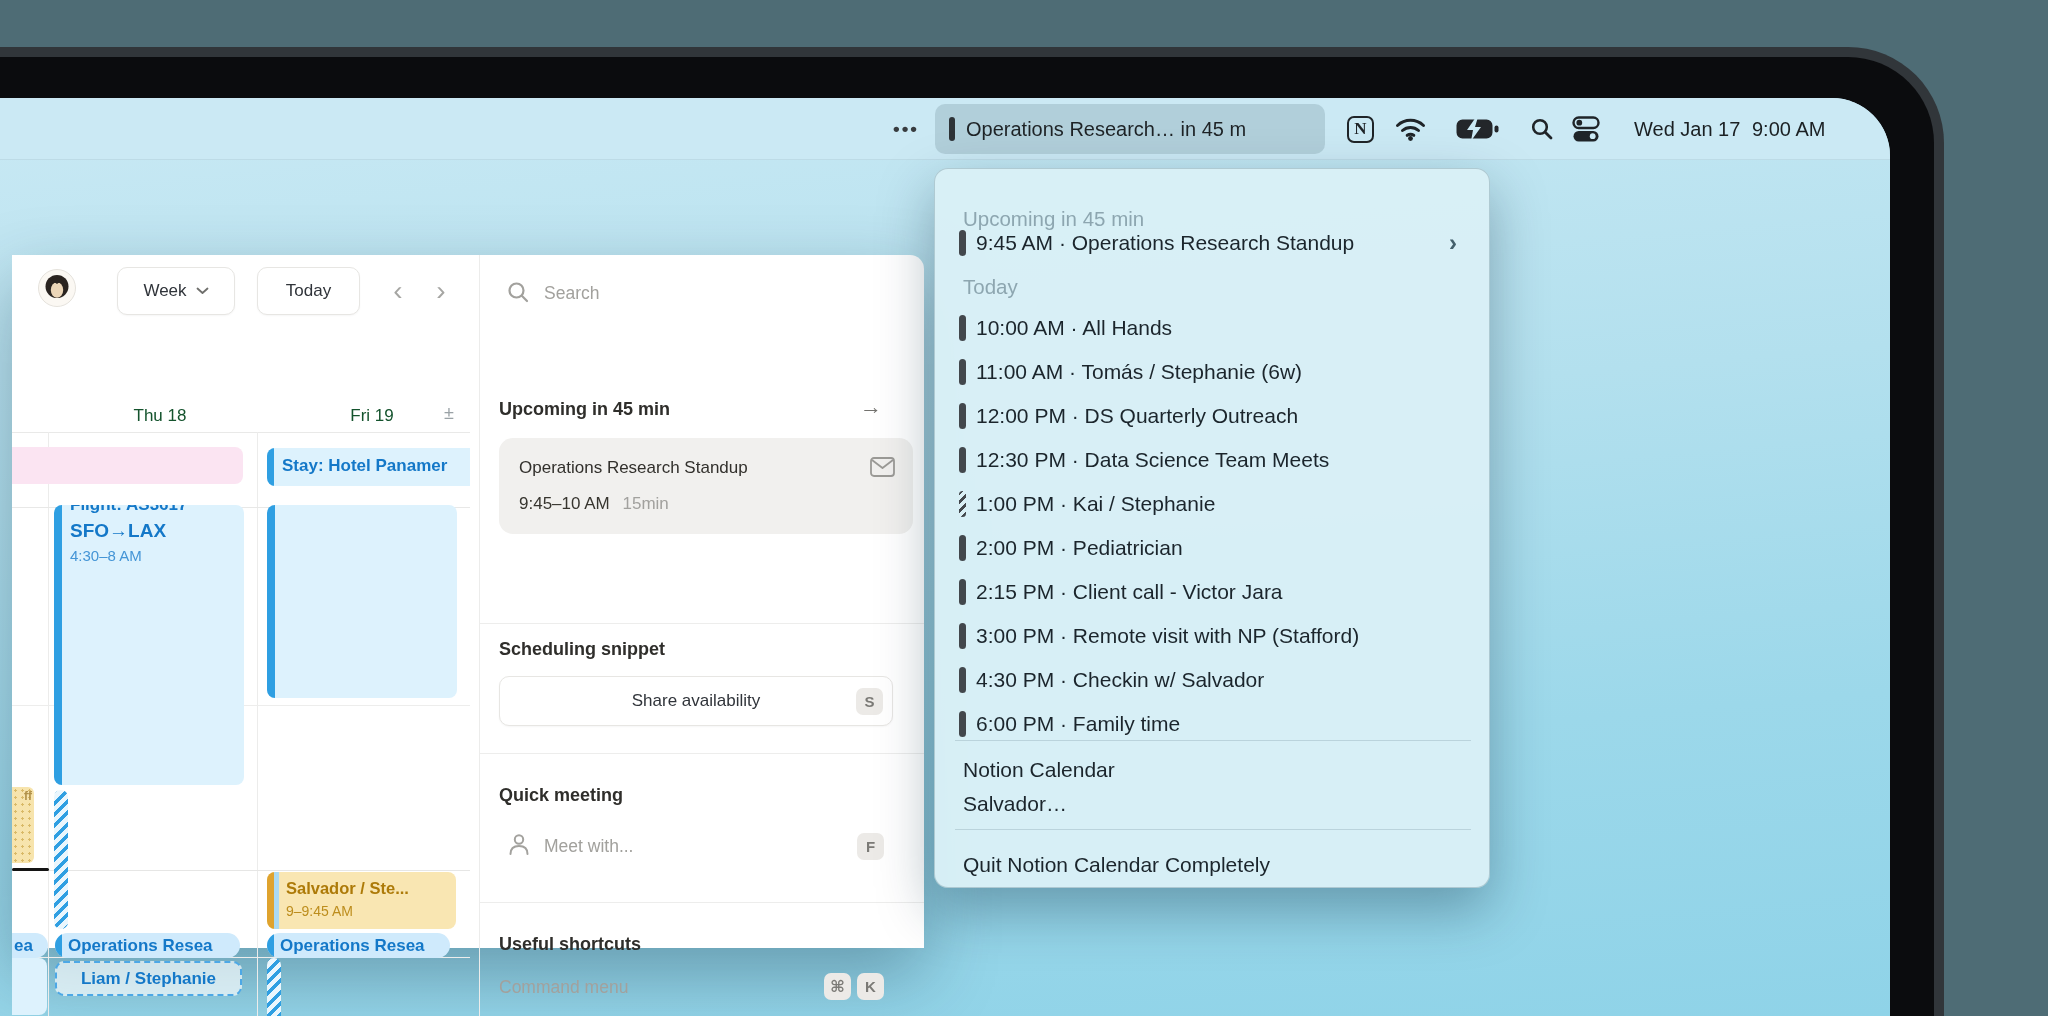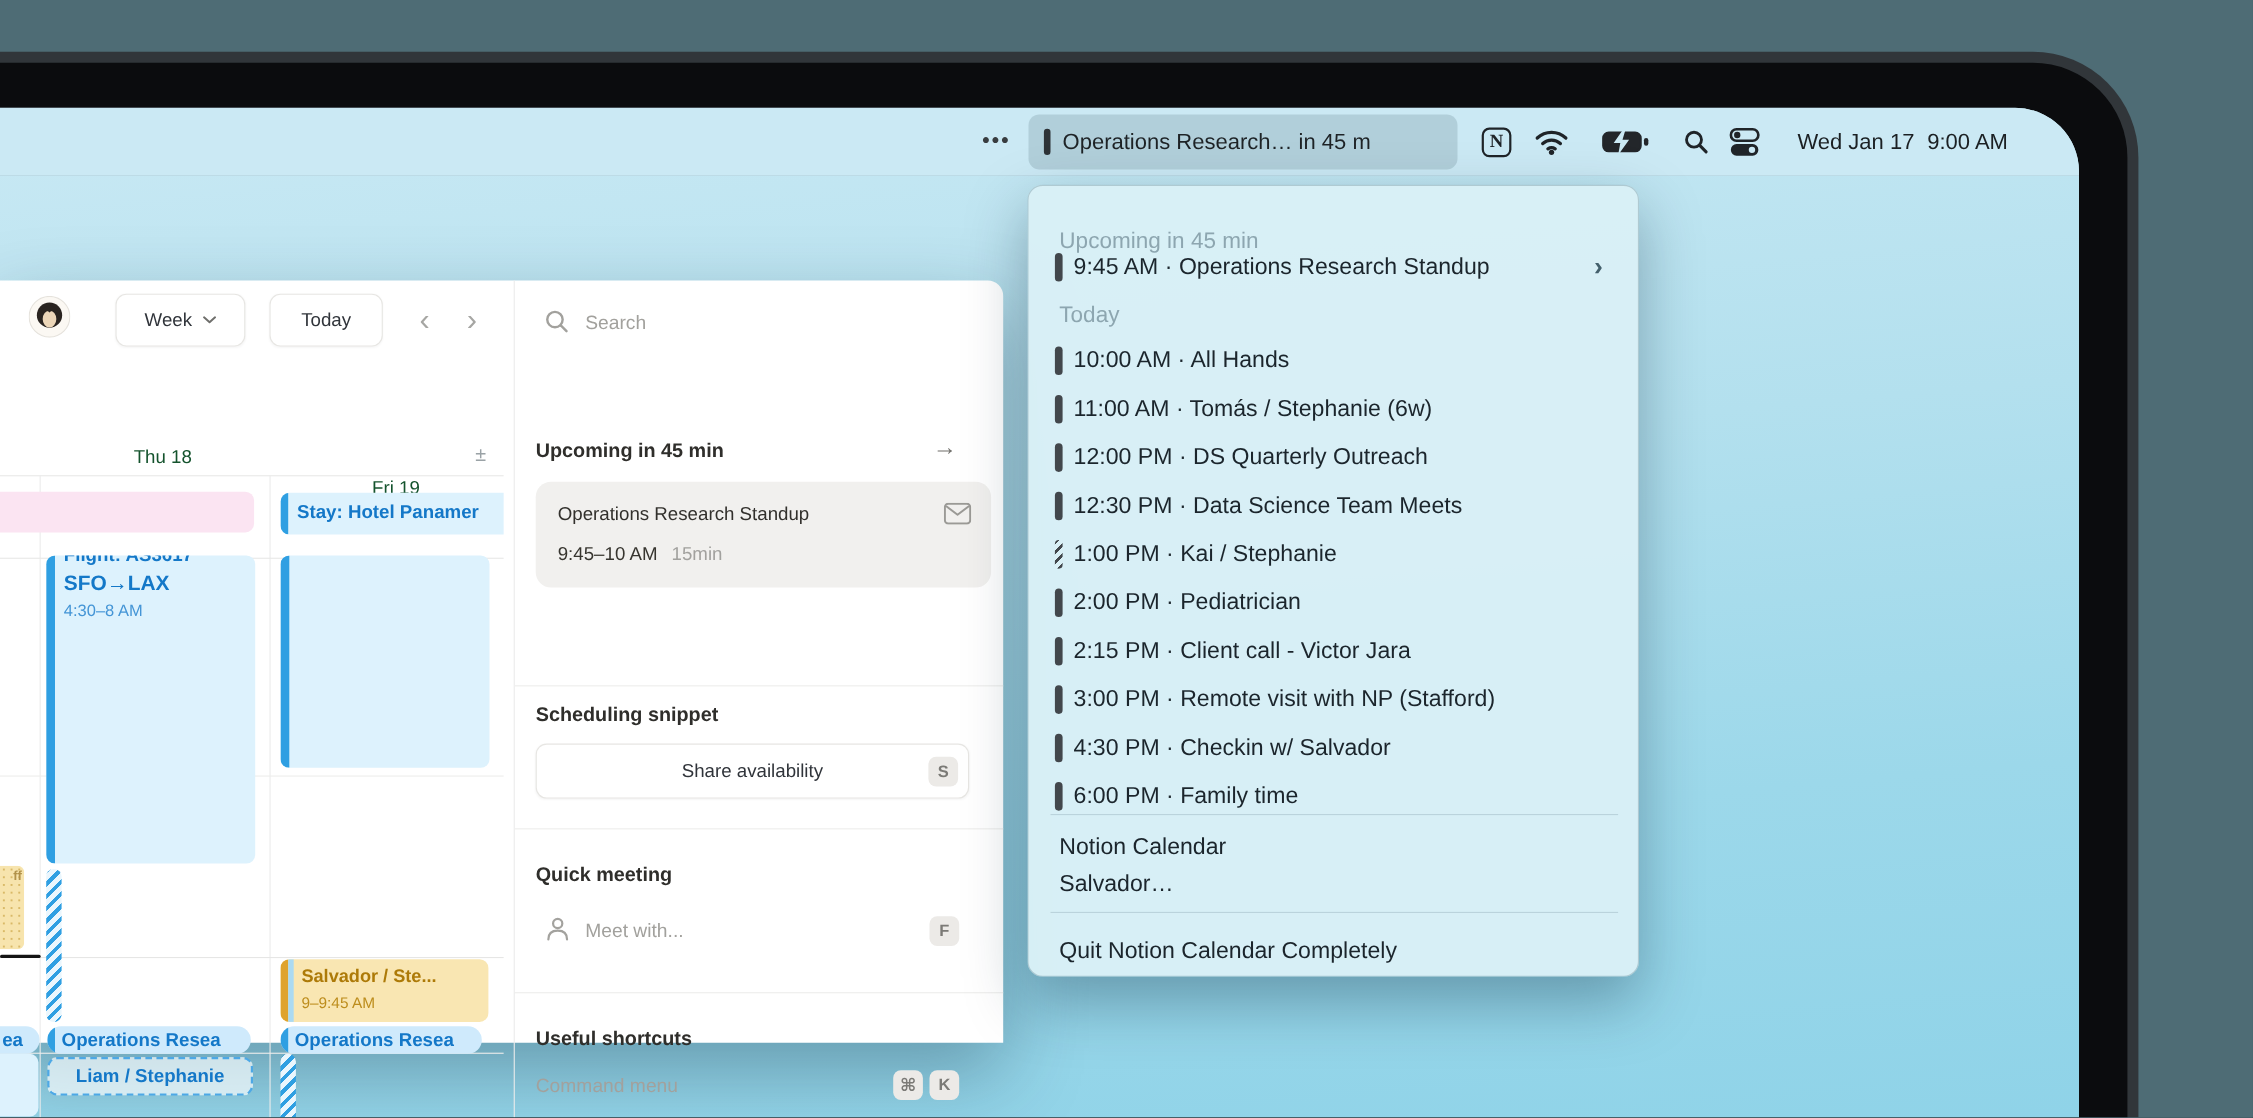--- a/index.html
+++ b/index.html
@@ -34,21 +34,21 @@
     box-shadow:0 22px 55px rgba(8,40,60,0.35);}
   .dd-header{position:absolute;left:28px;font-size:20.5px;font-weight:500;color:#8da6b0;white-space:nowrap;}
   .dd-item{position:absolute;left:24px;display:flex;align-items:center;white-space:nowrap;}
   .dd-bar{width:7px;height:26px;border-radius:3.5px;background:#42474c;margin-right:10px;flex:none;}
   .dd-bar.striped{background:repeating-linear-gradient(135deg,#42474c 0 3px,#d9eff5 3px 6.5px);}
   .dd-label{font-size:21px;color:#1b252c;}
   .dd-chevron{position:absolute;left:514px;top:60px;font-size:24px;color:#44606c;font-weight:600;}
   .dd-divider{position:absolute;left:20px;width:516px;height:1px;background:rgba(35,70,85,0.16);}
   .dd-menuitem{position:absolute;left:28px;font-size:21px;color:#1b252c;white-space:nowrap;}
   
-  .window{position:absolute;left:0;top:157px;width:912px;height:693px;background:#ffffff;
+  .window{position:absolute;left:12px;top:157px;width:912px;height:693px;background:#ffffff;
     border-radius:0 14px 0 0;box-shadow:0 28px 70px rgba(15,50,70,0.35);}
   .btn{position:absolute;border:1.5px solid #e7e6e3;border-radius:10px;background:#fff;
     box-shadow:0 1px 2px rgba(0,0,0,0.04);display:flex;align-items:center;justify-content:center;
     gap:9px;font-size:17px;font-weight:500;color:#30343a;}
   .navchev{position:absolute;top:12px;width:36px;height:48px;display:flex;align-items:center;
     justify-content:center;font-size:28px;color:#a6a6a3;font-weight:400;}
   .vline{position:absolute;width:1px;background:#ececeb;}
   .hline{position:absolute;height:1px;background:#ededec;}
   
   .cal{position:absolute;left:0;top:0;width:458px;height:761px;overflow:hidden;}
@@ -157,21 +157,21 @@
         <span>Today</span>
       </div>
 
       <div class="navchev" style="left:368px;">‹</div>
       <div class="navchev" style="left:411px;">›</div>
 
       <div class="vline" style="left:467px;top:0;height:761px;"></div>
 
       <div class="cal">
         <div class="dayhdr" style="left:58px;">Thu 18</div>
-        <div class="dayhdr" style="left:270px;margin-top:28px;">Fri 19</div>
+        <div class="dayhdr" style="left:270px;">Fri 19</div>
         <div style="position:absolute;left:432px;top:148px;font-size:18px;color:#9aa2a6;">±</div>
 
         <div class="hline" style="left:0;top:177px;width:458px;background:#e9e9e8;"></div>
         <div class="vline" style="left:36px;top:177px;height:584px;"></div>
         <div class="vline" style="left:245px;top:177px;height:584px;"></div>
 
         <div class="hline" style="left:0;top:252px;width:458px;background:#e8e8e7;"></div>
         <div class="hline" style="left:0;top:450px;width:458px;"></div>
         <div class="hline" style="left:0;top:615px;width:458px;background:#e6e6e5;"></div>
         <div class="hline" style="left:0;top:702px;width:458px;"></div>

